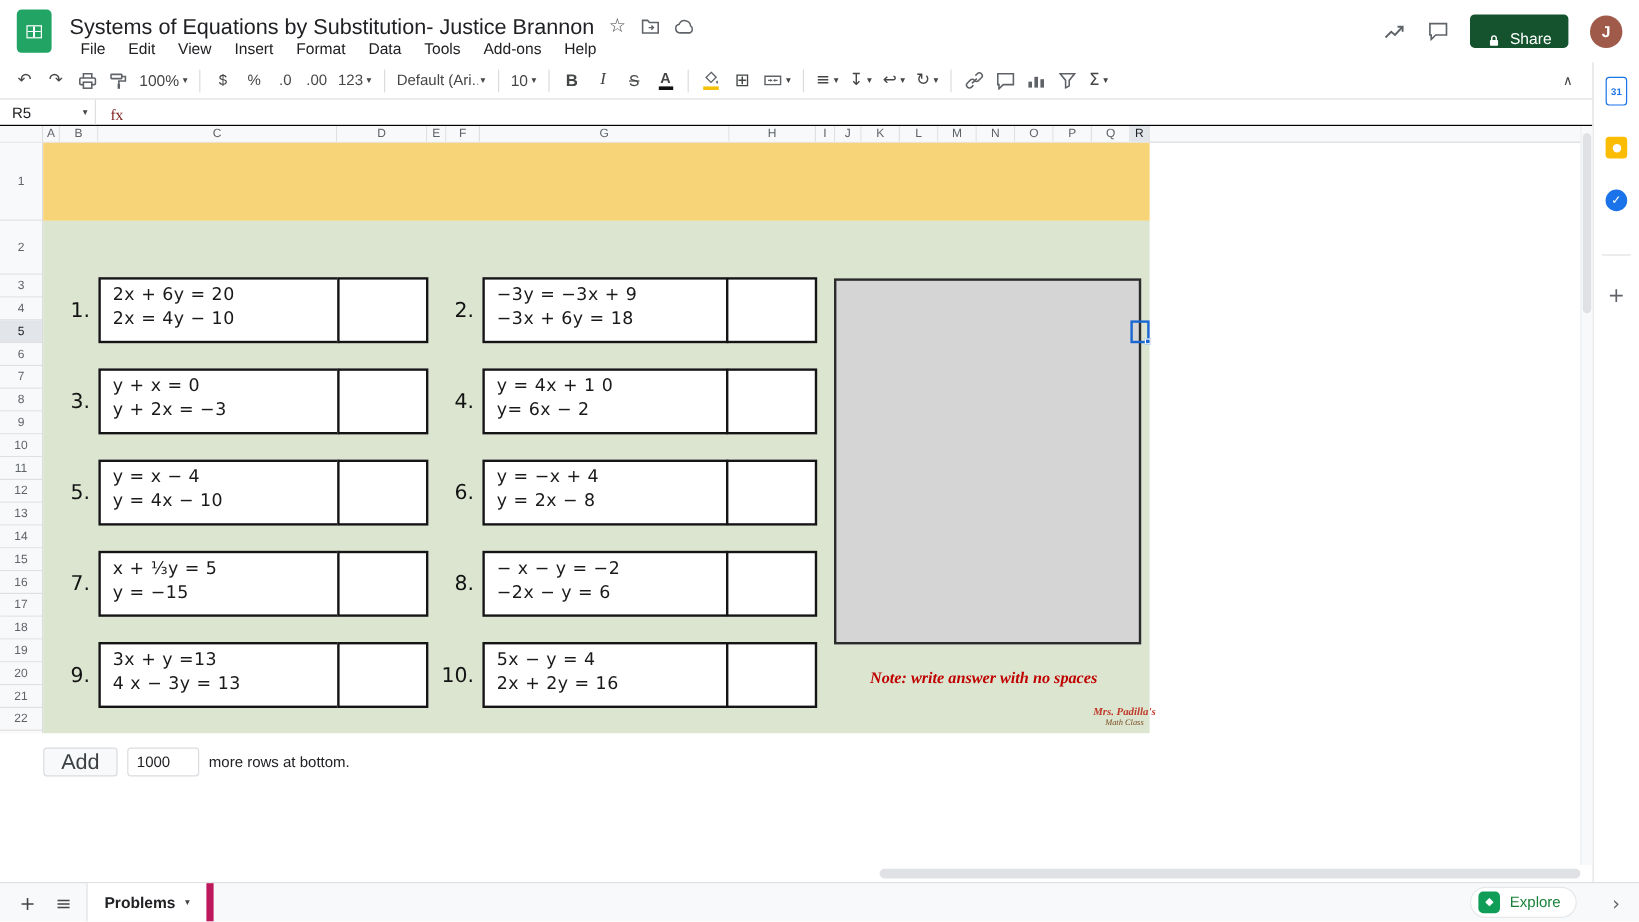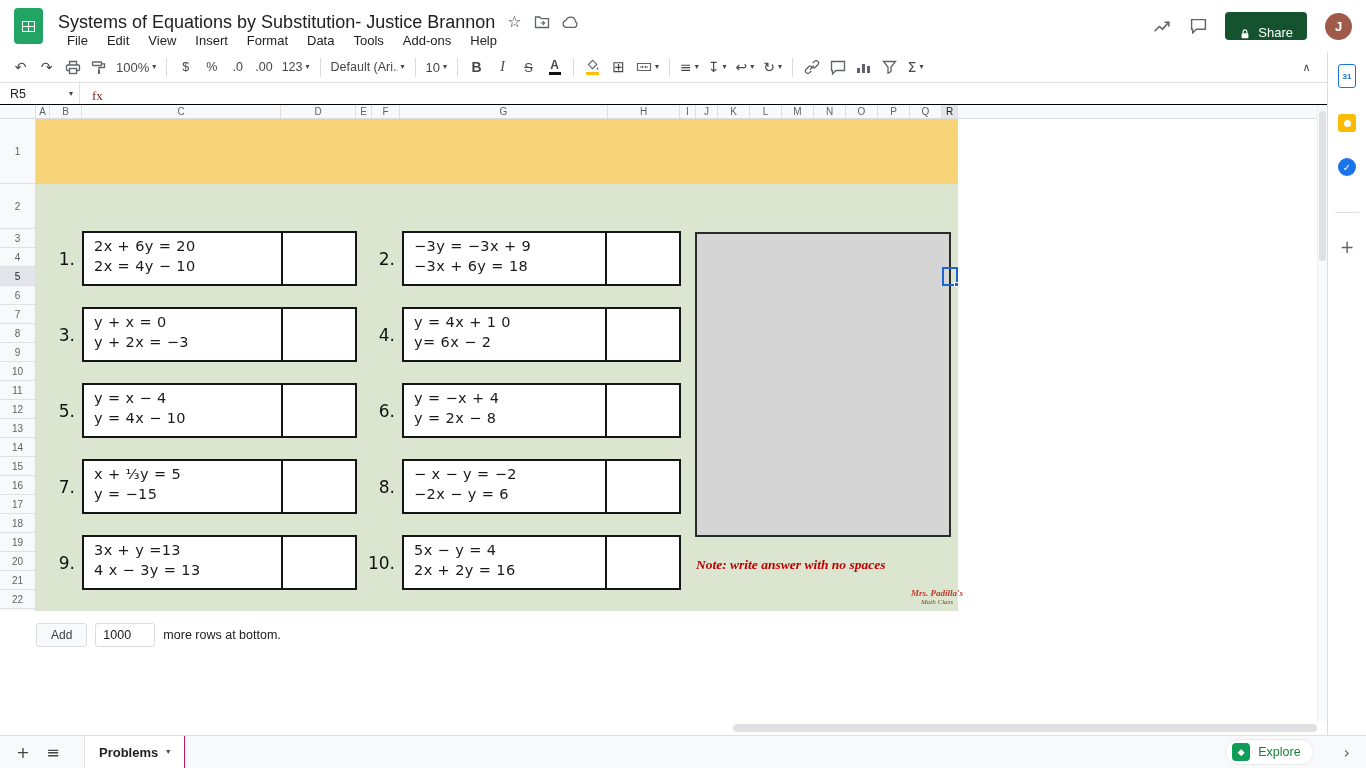--- a/index.html
+++ b/index.html
@@ -90,34 +90,34 @@
   .problem{display:contents}
   .p-num{display:flex;align-items:center;justify-content:flex-end;padding-right:7px;
      font-family:"DejaVu Sans",sans-serif;font-size:17px;color:#131313}
   .p-box{border:2px solid #151515;background:#fff;display:flex;flex-direction:column;
      padding:4px 10px;gap:2px}
   .eq{font-family:"DejaVu Sans",sans-serif;font-size:14.5px;color:#1a1a1a;letter-spacing:.4px;line-height:1.25}
   .p-ans{border:2px solid #151515;background:#fff;margin-left:-2px}
 
   .img-box{position:absolute;left:659px;top:113px;width:256px;height:305px;
      background:#d5d5d5;border:2px solid #2b2b2b}
-  .note{position:absolute;left:660px;top:438px;font-family:"Liberation Serif",serif;
+  .note{position:absolute;left:689px;top:438px;font-family:"Liberation Serif",serif;
      font-style:italic;font-weight:bold;font-size:13.5px;color:#c00000}
   .mini-logo{position:absolute;left:858px;top:470px;width:86px;text-align:center;
      font-family:"Liberation Serif",serif;font-style:italic;color:#c0392b;line-height:1.1}
   .mini-logo .l1{font-size:9px;font-weight:bold}
   .mini-logo .l2{font-size:7px;color:#7a4a20}
 
   .selection{position:absolute;left:906px;top:148px;width:16px;height:19px;
      border:2px solid #1967d2;background:transparent}
   .sel-handle{position:absolute;right:-3px;bottom:-3px;width:5px;height:5px;background:#1967d2;border:1px solid #fff}
 
   .add-rows{display:flex;align-items:center;gap:8px;margin:12px 0 0 36px}
   .add-btn{height:24px;padding:0 14px;border:1px solid #dadce0;border-radius:3px;background:#f8f9fa;
-     font-size:12px;color:#3c4043;display:flex;align-items:center}
+     font-size:18px;color:#3c4043;display:flex;align-items:center}
   .rows-input{width:60px;height:24px;border:1px solid #dadce0;border-radius:3px;padding:0 7px;
      font-size:12.5px;color:#202124;font-family:inherit}
   .add-suffix{font-size:12.5px;color:#202124}
 
   .hscroll-thumb{position:absolute;left:733px;width:584px;bottom:3px;height:8px;background:#dfe1e5;border-radius:4px}
   .vscroll{position:absolute;right:0;top:0;bottom:14px;width:10px;background:#f8f9fa;border-left:1px solid #eceef0}
   .vscroll-thumb{position:absolute;left:1px;right:1px;top:6px;height:150px;background:#dfe1e5;border-radius:4px}
 
   
   .side-panel{width:39px;flex:0 0 auto;border-left:1px solid #dadce0;background:#fff;
@@ -130,22 +130,22 @@
   .sp-tasks{width:18px;height:18px;border-radius:50%;background:#1a73e8;color:#fff;
      font-size:10px;display:flex;align-items:center;justify-content:center;font-family:"DejaVu Sans",sans-serif}
   .sp-div{width:24px;height:1px;background:#e0e0e0;margin-top:10px}
   .sp-plus{color:#5f6368;font-size:17px;font-family:"DejaVu Sans",sans-serif;line-height:1}
 
   
   .sheetbar{height:33px;border-top:1px solid #e0e0e0;background:#f8f9fa;display:flex;
      align-items:center;padding:0 10px;gap:4px;flex:0 0 auto}
   .sb-btn{width:26px;height:26px;display:flex;align-items:center;justify-content:center;
      color:#444746;font-size:16px;border-radius:50%;font-family:"DejaVu Sans",sans-serif}
-  .sheet-tab{height:32px;margin-left:14px;padding:0 14px;display:flex;align-items:center;gap:8px;
-     background:#fff;border-left:1px solid #e0e0e0;border-right:1px solid #be185d;
+  .sheet-tab{height:32px;margin-left:2px;padding:0 14px;display:flex;align-items:center;gap:8px;
+     background:#fff;border-left:1px solid #e0e0e0;border-right:6px solid #be185d;
      font-size:13px;font-weight:600;color:#202124}
   .explore{margin-left:auto;display:flex;align-items:center;gap:8px;height:26px;padding:0 12px 0 6px;
      background:#fff;border:1px solid #e6e8ea;border-radius:13px}
   .explore-icn{width:18px;height:18px;border-radius:4px;background:#0f9d58;color:#fff;font-size:9px;
      display:flex;align-items:center;justify-content:center;font-family:"DejaVu Sans",sans-serif}
   .explore-label{font-size:12.5px;color:#188038;font-weight:500}
   .collapse-right{margin:0 6px 0 26px;color:#5f6368;font-size:16px;font-family:"DejaVu Sans",sans-serif}
 
   svg{display:block}
 </style>

